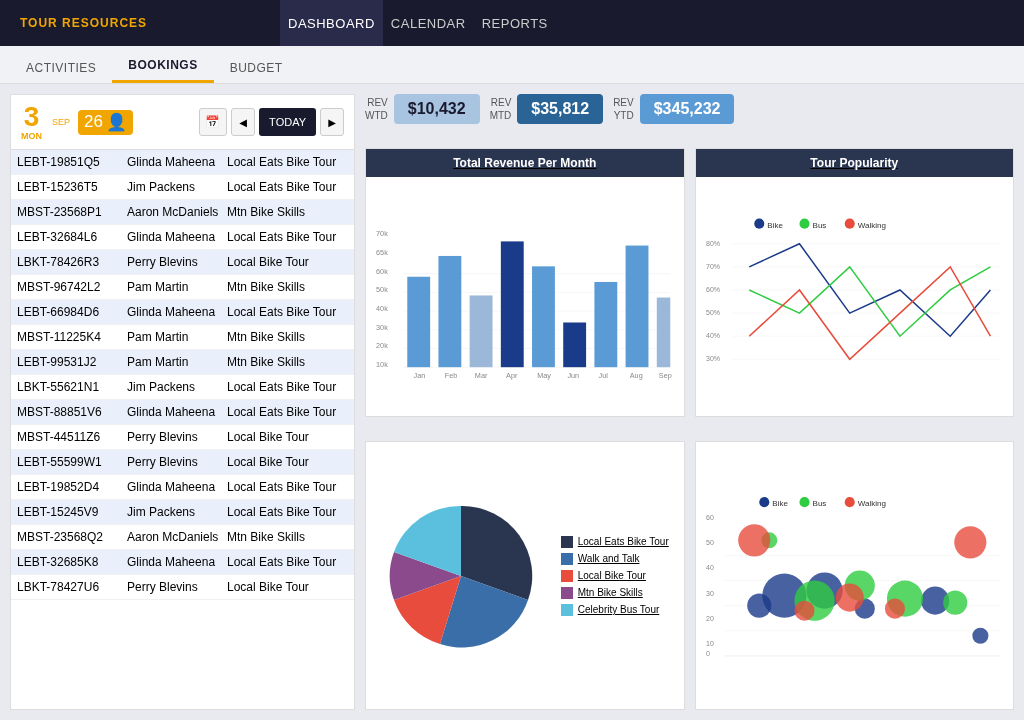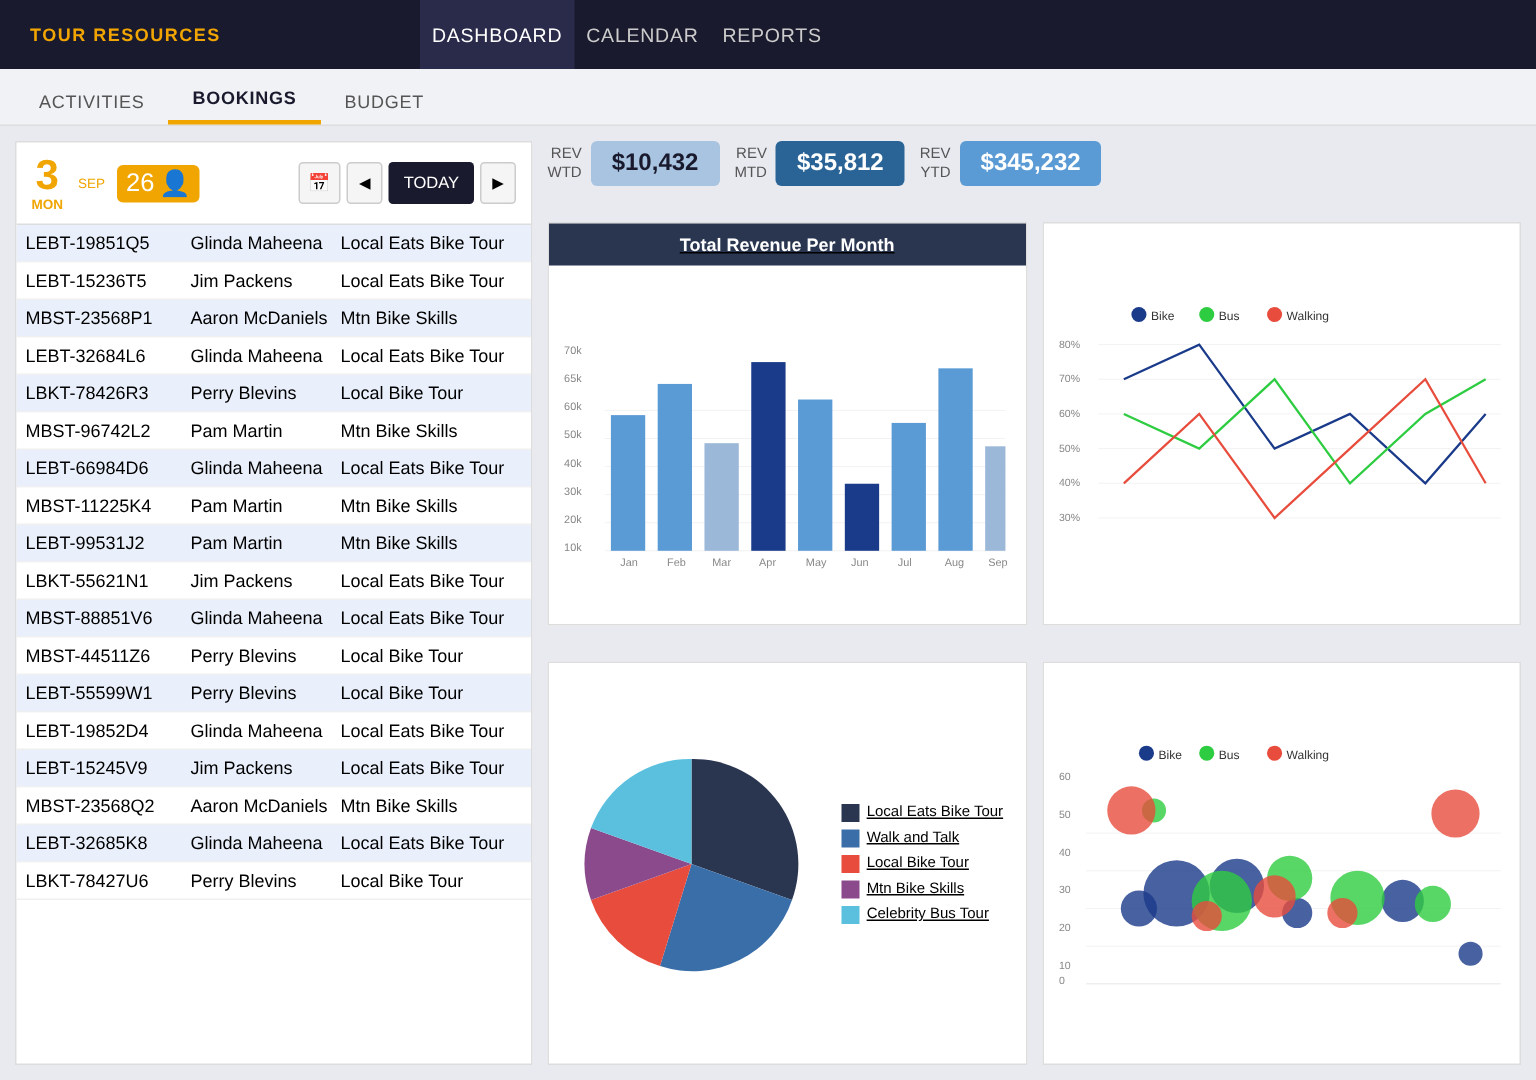--- a/index.html
+++ b/index.html
@@ -264,20 +264,21 @@
             <text x="157" y="158" font-size="7" fill="#888">May</text>
             <text x="186" y="158" font-size="7" fill="#888">Jun</text>
             <text x="216" y="158" font-size="7" fill="#888">Jul</text>
             <text x="246" y="158" font-size="7" fill="#888">Aug</text>
             <text x="274" y="158" font-size="7" fill="#888">Sep</text>
           </svg>
         </div>
       </div>
 
       <div class="chart-box">
+        <div class="chart-title">Tour Popularity</div>
         <div class="chart-content">
           <svg width="100%" height="100%" viewBox="0 0 300 165">
 
             <circle cx="55" cy="10" r="5" fill="#1a3a8a"></circle>
             <text x="63" y="14" font-size="8" fill="#333">Bike</text>
             <circle cx="100" cy="10" r="5" fill="#2ecc40"></circle>
             <text x="108" y="14" font-size="8" fill="#333">Bus</text>
             <circle cx="145" cy="10" r="5" fill="#e74c3c"></circle>
             <text x="153" y="14" font-size="8" fill="#333">Walking</text>
 

